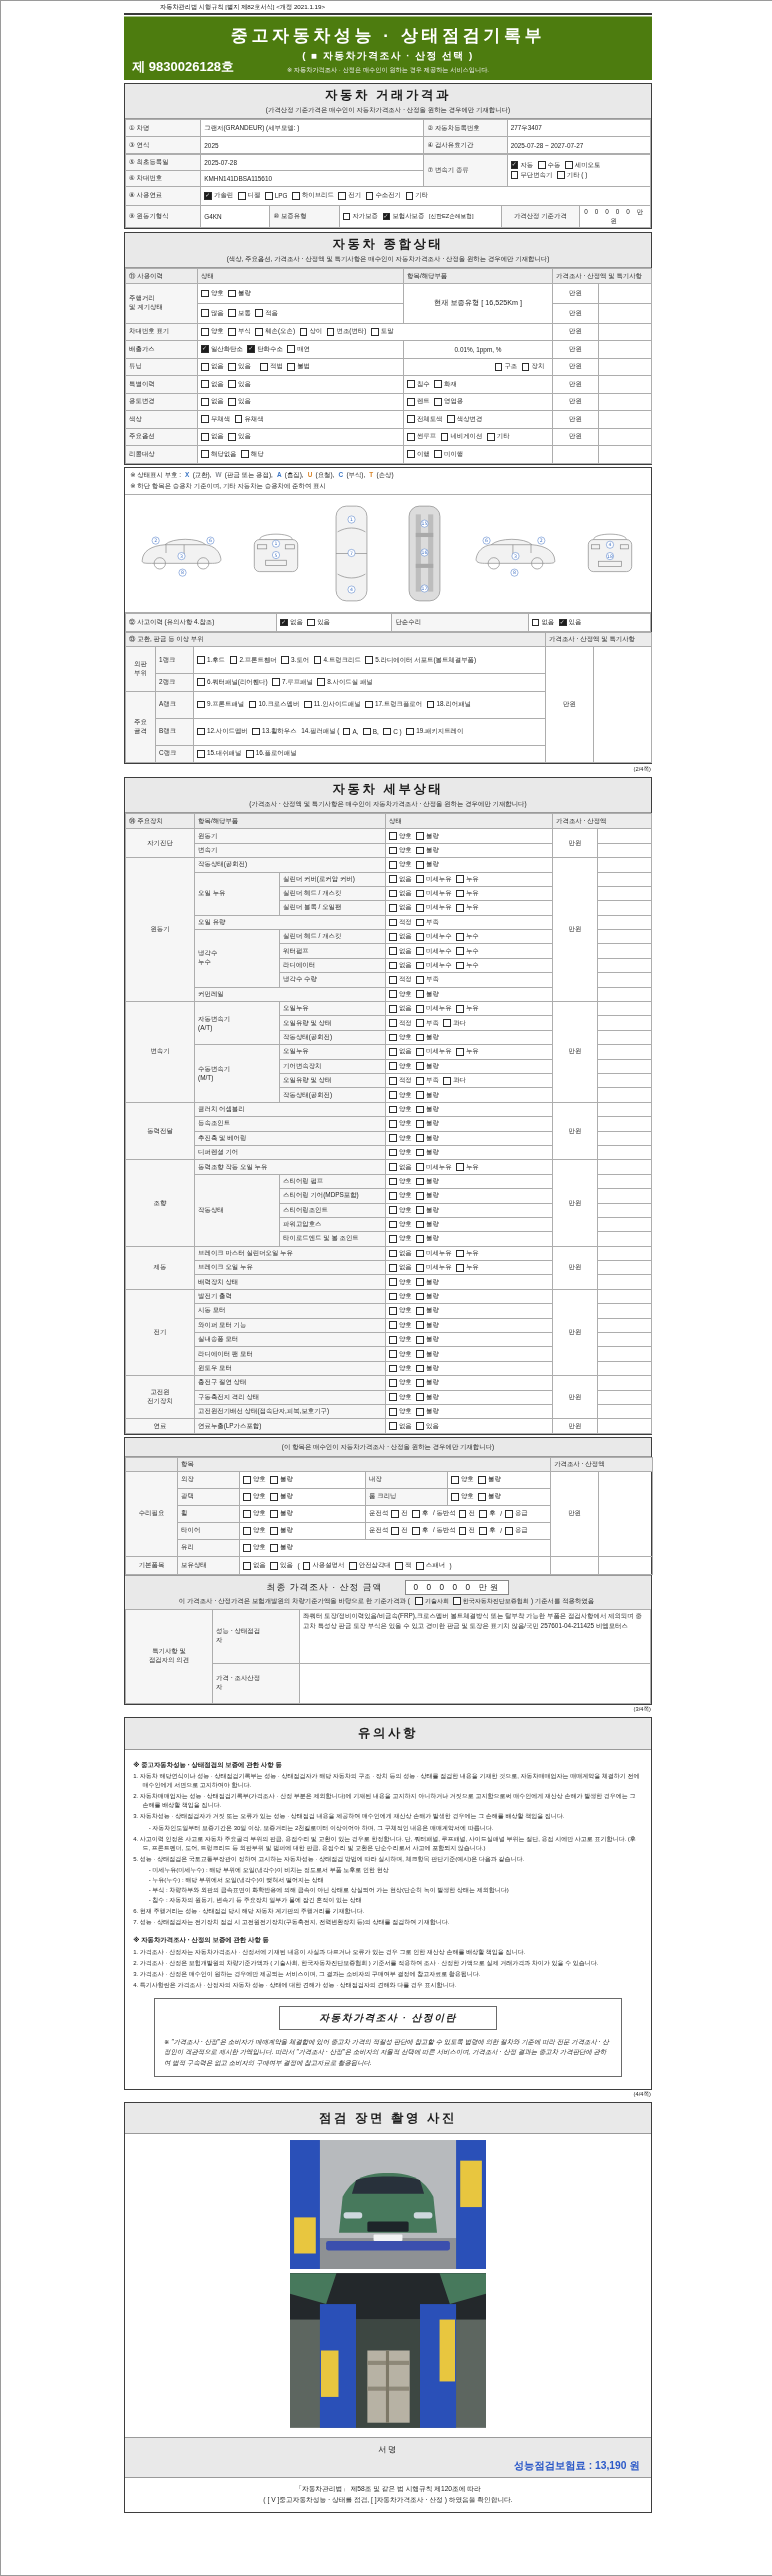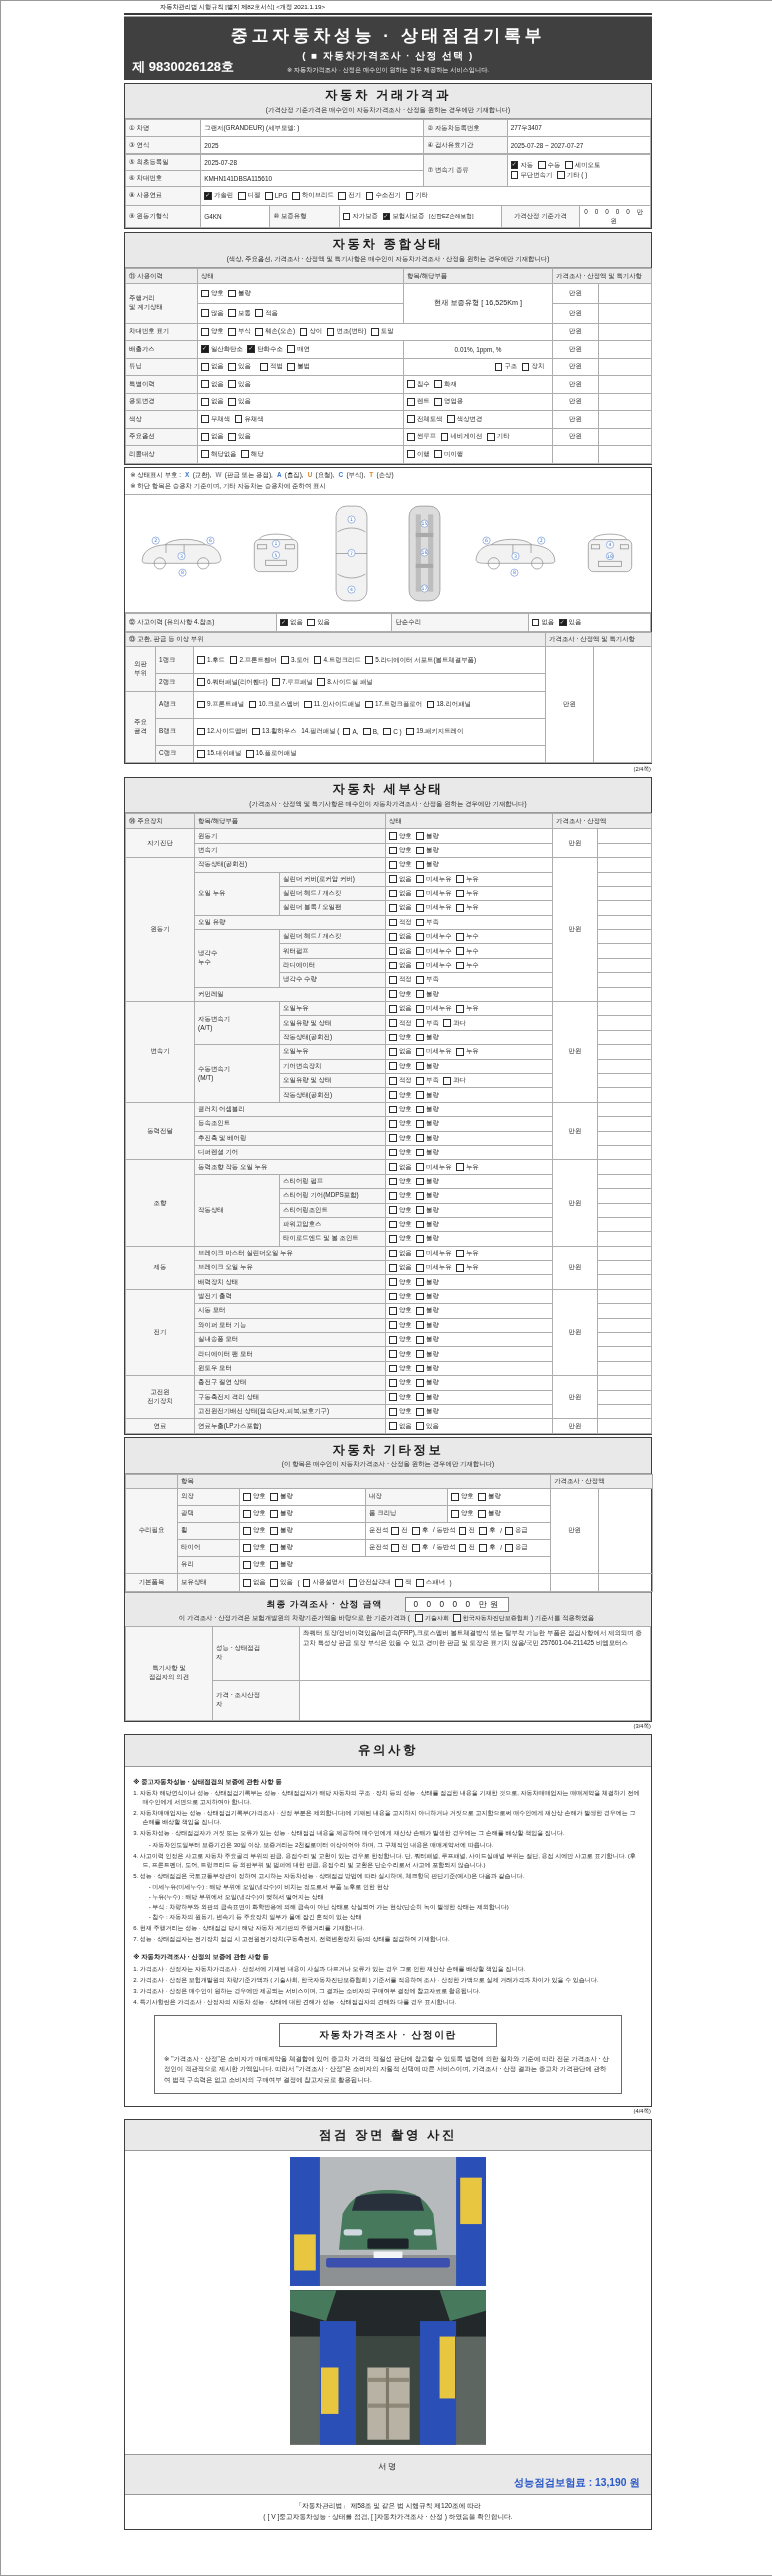--- a/index.html
+++ b/index.html
@@ -1,21 +1,21 @@
 <!DOCTYPE html>
 <html style="font-size:8.2px"><head>
 <meta charset="utf-8">
 <style>
   html,body{margin:0;padding:0;background:#fff;}
   body{font-family:"Liberation Sans","DejaVu Sans",sans-serif;color:#1c1c1c;}
   .stage{position:relative;width:773px;height:2576px;background:#fff;border:0.5px solid #9a9a9a;box-sizing:border-box;overflow:hidden;}
   .doc{position:absolute;left:123px;top:0;width:528px;}
   .topnote{font-size:6.2px;padding:2.1px 0 1px 36px;color:#111;}
   
-  .dhead{position:relative;background:#404040;color:#fff;text-align:center;padding:9.3px 0 5.2px;border-top:2.1px solid #3a3a3a;box-shadow:inset 0 1.5px 0 #fff;}
+  .dhead{position:relative;background:#4d7c0f;color:#fff;text-align:center;padding:9.3px 0 5.2px;border-top:2.1px solid #3a3a3a;box-shadow:inset 0 1.5px 0 #fff;}
   .dhead .t{font-size:17px;font-weight:bold;letter-spacing:3.6px;}
   .dhead .s{font-size:9.8px;margin-top:3.1px;letter-spacing:1.5px;font-weight:bold;}
   .dhead .n{font-size:6.2px;margin-top:2.6px;color:#eee;}
   .dhead .no{position:absolute;left:8.2px;bottom:4.1px;font-size:13px;font-weight:bold;}
   
   .frame{border:1px solid #3e3e3e;border-top-width:1.5px;border-bottom-width:1.5px;margin-top:2.6px;background:#fff;}
   .band{background:#e9e9e9;text-align:center;padding:3.6px 0 3.1px;border-bottom:0.5px solid #9a9a9a;}
   .band .t{font-size:12.4px;font-weight:bold;letter-spacing:2.6px;}
   .band .s{font-size:6.4px;margin-top:1.5px;}
   .pagemark{text-align:right;font-size:5.7px;padding:1.5px 1px 0.5px;}
@@ -39,30 +39,30 @@
   .legend .code{font-weight:bold;margin-left:4.1px;margin-right:1.5px;}
   .legend2{font-size:6.4px;padding:1px 5.2px 3.1px;border-bottom:0.5px solid #adadad;}
   .diagrams{display:flex;justify-content:space-around;align-items:center;padding:5.2px 2.1px;border-bottom:0.5px solid #adadad;height:106px;}
   .diagrams svg{flex:0 0 auto;}
   .dnum circle{fill:#fff;stroke:#4a79c8;stroke-width:1;}
   .dnum text{fill:#4a79c8;font-size:9px;text-anchor:middle;font-family:"DejaVu Sans",sans-serif;}
   .carline{fill:none;stroke:#8d8d8d;stroke-width:1.4;}
   .carfill{fill:#f2f2f2;stroke:#8d8d8d;stroke-width:1.4;}
   
   .finalrow{background:#e9e9e9;text-align:center;padding:3.1px 0 3.6px;border-top:0.5px solid #9a9a9a;}
-  .finalrow .lab{font-size:8.8px;font-weight:bold;letter-spacing:1px;margin-right:23px;}
+  .finalrow .lab{font-size:8.8px;font-weight:normal;letter-spacing:1px;margin-right:23px;}
   .finalrow .val{display:inline-block;background:#fff;border:0.5px solid #888;padding:1px 7.2px;font-size:8.2px;letter-spacing:3.1px;}
   .finalnote{font-size:6px;margin-top:2.1px;}
   .finalnote .ck{margin:0 2.1px;}
   
   .notice-body{padding:5.2px 8.2px 7.2px;font-size:6px;line-height:1.5;}
   .notice-body .ptitle{font-weight:bold;font-size:6.4px;margin:4.1px 0 3.1px;}
   .n-item{padding-left:9.3px;text-indent:-9.3px;margin:2.1px 0;}
   .n-sub{padding-left:15.5px;margin:1px 0;}
-  .inforbox{border:0.5px solid #6a6a6a;margin:8.2px 20.6px 5.2px;padding:6.2px 9.3px 7.2px;}
+  .inforbox{border:0.5px solid #6a6a6a;margin:8.2px 20.6px 5.2px;padding:6.2px 9.3px 7.2px;font-style:italic;}
   .inforbox .bt{border:0.5px solid #6a6a6a;width:216px;margin:0 auto;text-align:center;font-size:9.8px;font-weight:bold;letter-spacing:1.5px;padding:4.1px 0;background:#fff;}
   .inforbox .btxt{font-size:6.4px;line-height:1.65;margin-top:6.2px;}
   
   .photos{padding:6.2px 0 5.2px;text-align:center;border-bottom:0.5px solid #9a9a9a;}
   .photos svg{display:block;margin:0 auto 4.1px;}
   .signband{background:#e9e9e9;padding:5.2px 11.3px 4.1px;border-bottom:0.5px solid #9a9a9a;}
   .signband .t{text-align:center;font-size:8.2px;letter-spacing:1.5px;}
   .signband .fee{text-align:right;color:#2b59c8;font-size:10.3px;font-weight:bold;margin-top:4.1px;}
   .confirm{text-align:center;font-size:6.7px;padding:5.2px 0 6.2px;line-height:1.7;}
 </style>
@@ -1196,21 +1196,20 @@
                 </span></td>
               <td rowspan="1" class="prc">만원</td>
               <td></td>
             </tr>
           </tbody>
     </table>
   </div>
 
   <div class="frame">
     <div class="band">
-      <div class="t">자동차 기타정보</div>
       <div class="s">(이 항목은 매수인이 자동차가격조사 · 산정을 원하는 경우에만 기재합니다)</div>
     </div>
     <table>
       <colgroup>
             <col style="width:52px">
             <col style="width:62px">
             <col style="width:126px">
             <col style="width:82px">
             <col style="width:103px">
             <col style="width:48px">

